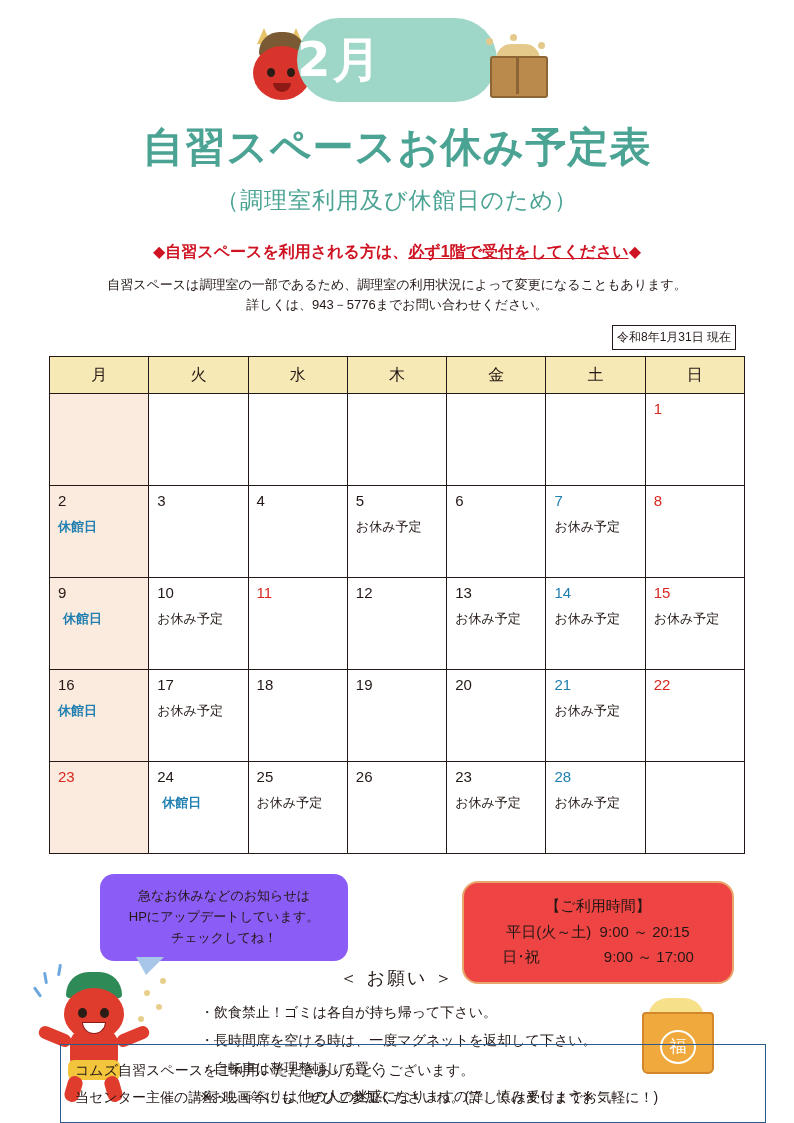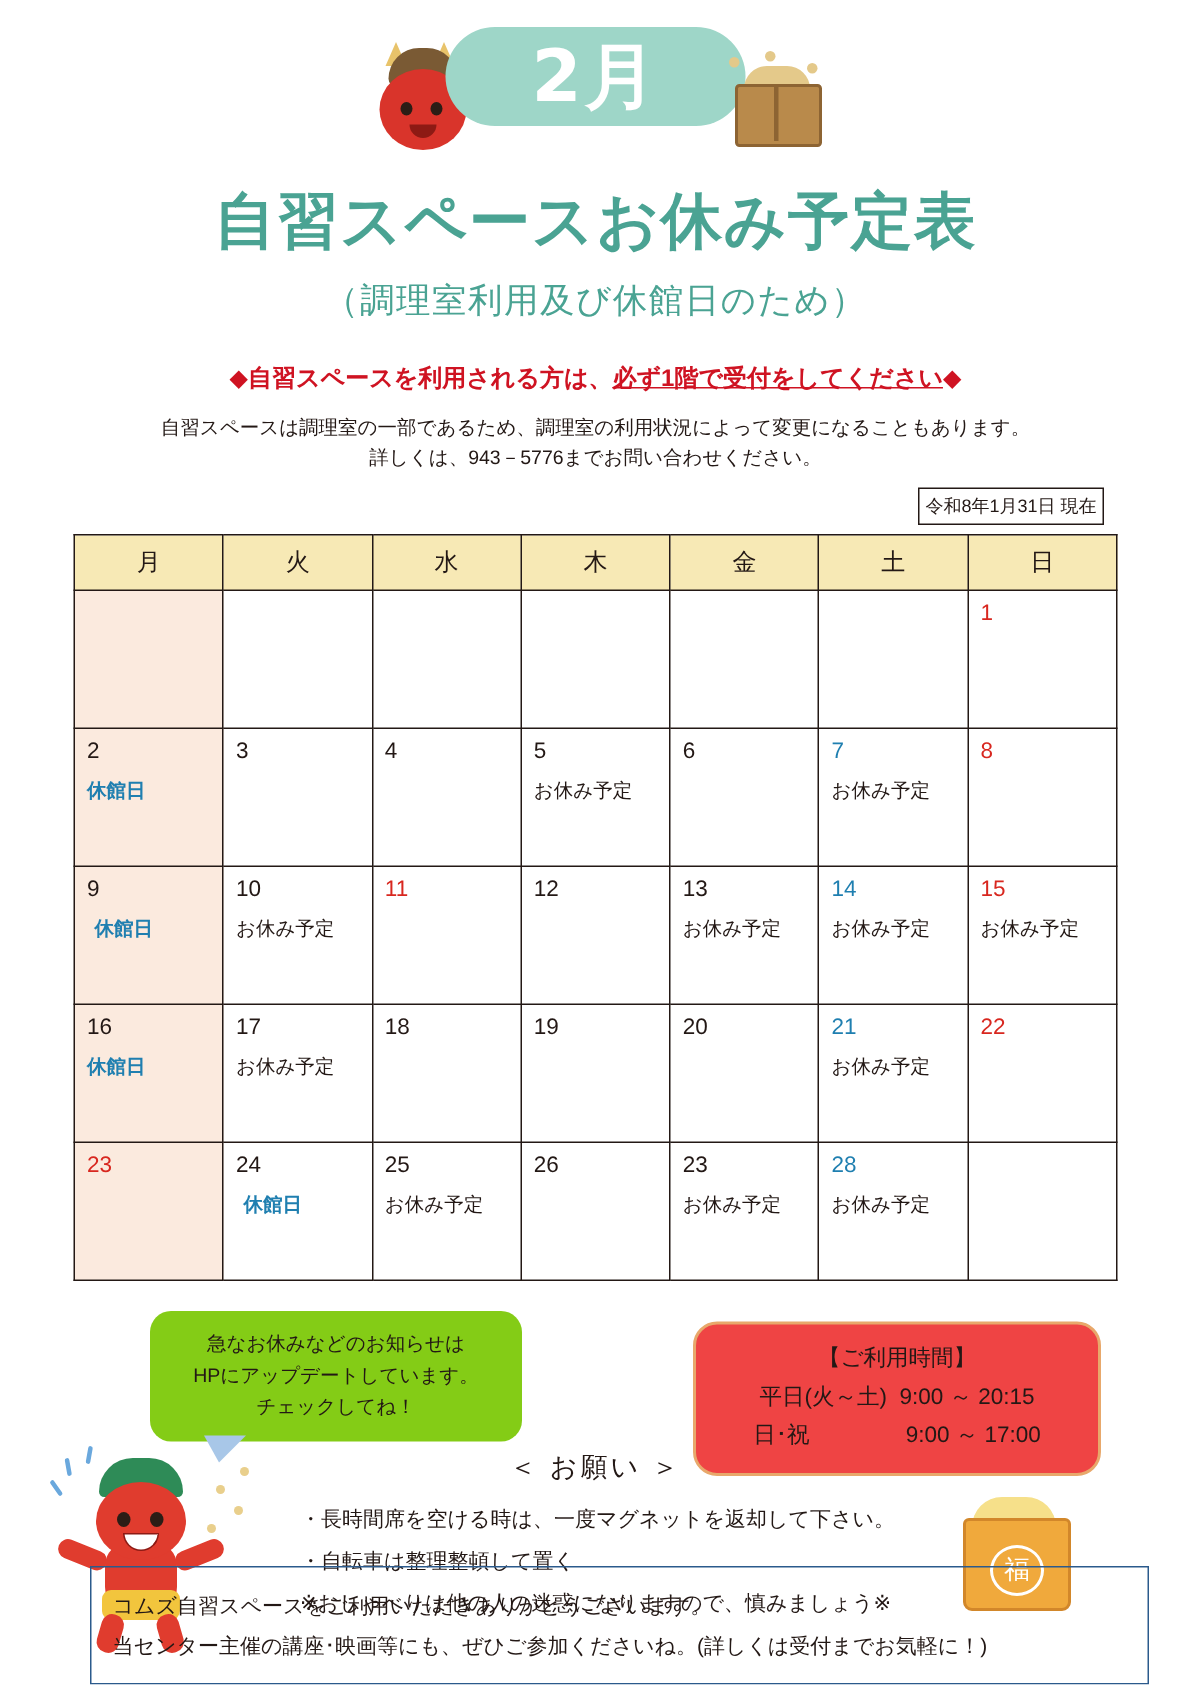--- a/index.html
+++ b/index.html
@@ -24,26 +24,26 @@
   
   .header-art {
     position: relative;
     height: 118px;
   }
   .month-badge {
     position: absolute;
     left: 297px;
     top: 18px;
     width: 200px;
-    height: 66px;
+    height: 84px;
     background: #9ed6c8;
     border-radius: 42px;
     display: flex;
     align-items: center;
-    justify-content: center;
+    justify-content: flex-start;
   }
   .month-badge .month-text {
     font-family: "DejaVu Sans", sans-serif;
     font-size: 48px;
     font-weight: bold;
     color: #ffffff;
     letter-spacing: 2px;
   }
   
   .oni-head {
@@ -220,21 +220,21 @@
   .lower {
     position: relative;
     height: 300px;
     margin-top: 14px;
   }
   .speech {
     position: absolute;
     left: 100px;
     top: 6px;
     width: 228px;
-    background: #84cc16;
+    background: #8b5cf6;
     border-radius: 14px;
     padding: 12px 10px;
     font-size: 13px;
     color: #231815;
     text-align: center;
     line-height: 1.6;
   }
   .speech:after {
     content: "";
     position: absolute;
@@ -633,20 +633,21 @@
     </div>
 
     <div class="hours-box">
       <div class="hours-title">【ご利用時間】</div>
       <div class="hours-row">平日(火～土)  9:00 ～ 20:15</div>
       <div class="hours-row">日･祝　　　　 9:00 ～ 17:00</div>
     </div>
 
     <div class="onegai-title">＜ お願い ＞</div>
     <div class="onegai-list">
+      <div>・飲食禁止！ゴミは各自が持ち帰って下さい。</div>
       <div>・長時間席を空ける時は、一度マグネットを返却して下さい。</div>
       <div>・自転車は整理整頓して置く</div>
       <div>※おしゃべりは他の人の迷惑になりますので、慎みましょう※</div>
     </div>
 
     <div class="oni2">
       <div class="spark" style="left:2px; top:22px; transform:rotate(-35deg);"></div>
       <div class="spark" style="left:10px; top:8px; transform:rotate(-10deg);"></div>
       <div class="spark" style="left:24px; top:0px; transform:rotate(10deg);"></div>
       <div class="oni2-arm l"></div>

